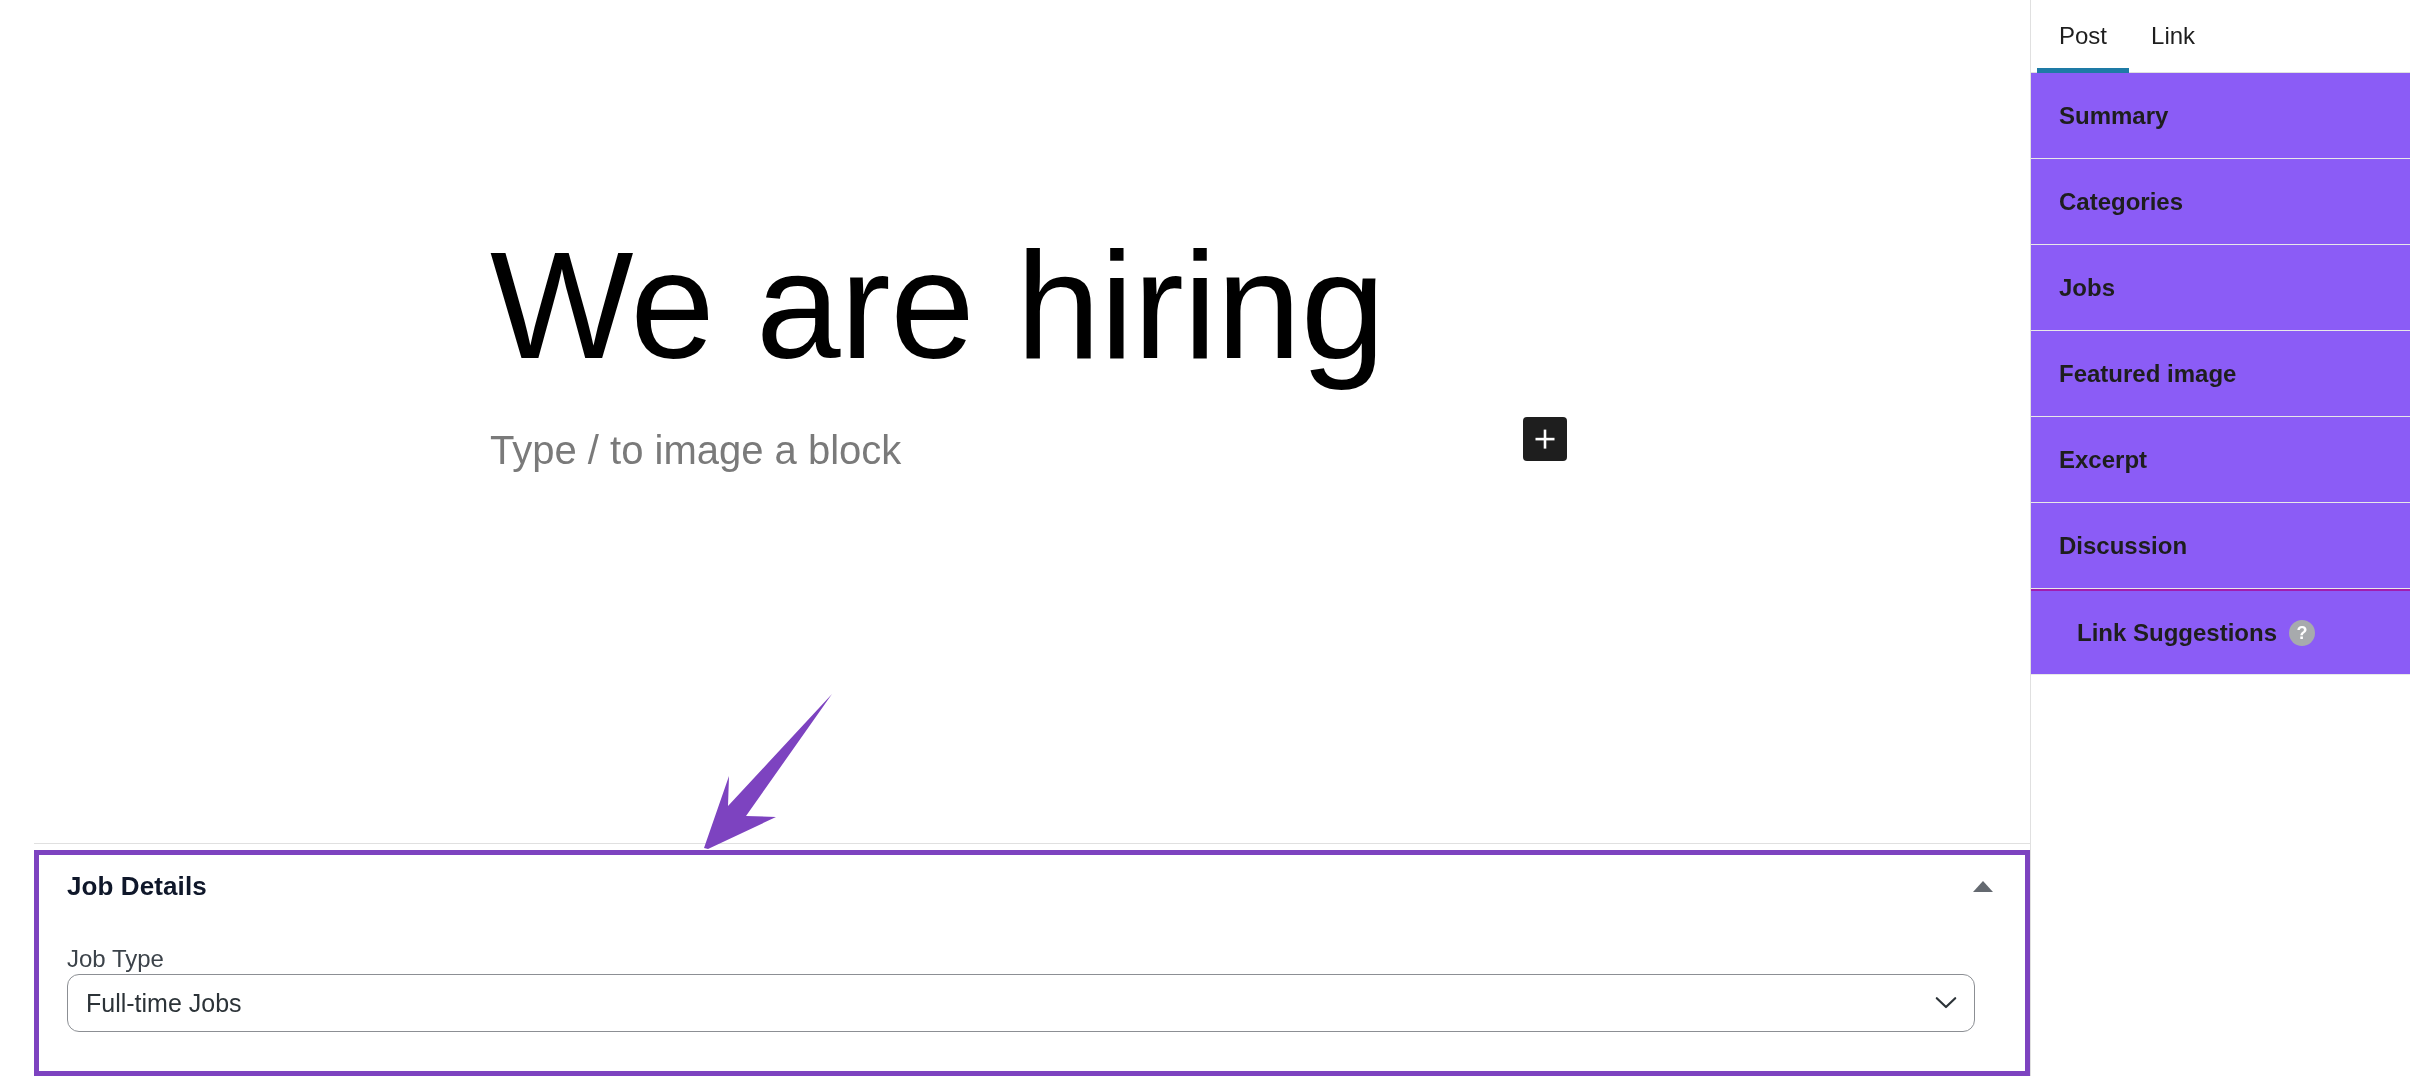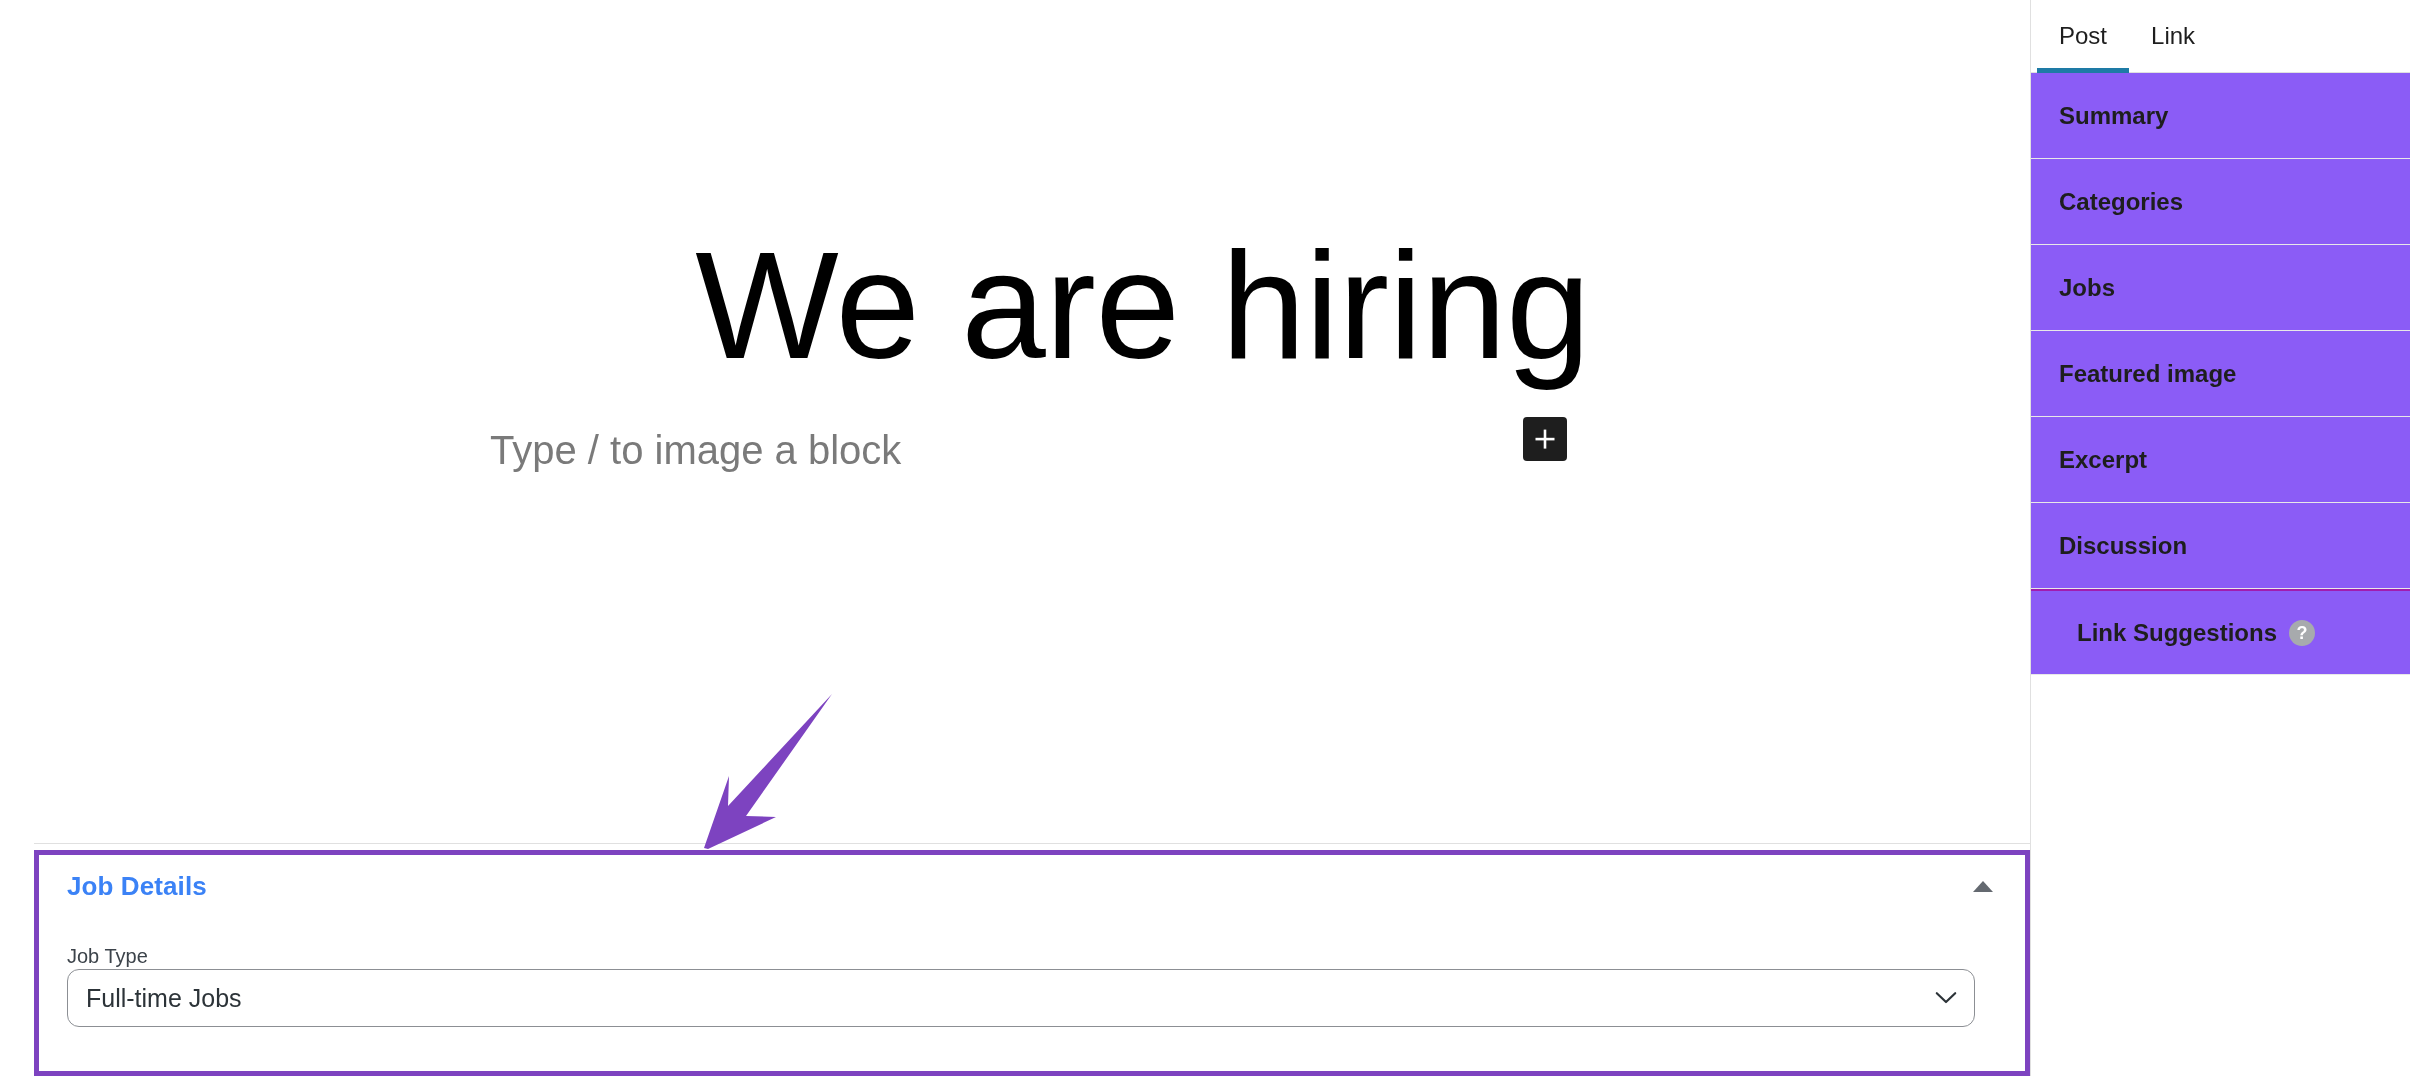--- a/index.html
+++ b/index.html
@@ -32,21 +32,20 @@
     background: #ffffff;
     overflow: hidden;
   }
 
   .editor-canvas {
     position: absolute;
     left: 0;
     top: 0;
     width: 2030px;
     height: 843px;
-    text-align: right;
   }
 
   .post-title {
     position: absolute;
     left: 490px;
     top: 118px;
     width: 1100px;
     font-family: "Liberation Sans", sans-serif;
     font-size: 152px;
     font-weight: 400;
@@ -117,21 +116,21 @@
     padding: 0 22px 0 28px;
     display: flex;
     align-items: center;
     justify-content: space-between;
     cursor: pointer;
   }
 
   .metabox-title {
     font-size: 26px;
     font-weight: 700;
-    color: #3b82f6;
+    color: #0f172a;
     letter-spacing: 0.1px;
   }
 
   .metabox-toggle {
     width: 40px;
     height: 40px;
     display: flex;
     align-items: center;
     justify-content: center;
     background: none;
@@ -144,21 +143,21 @@
     border-left: 10px solid transparent;
     border-right: 10px solid transparent;
     border-bottom: 11px solid #646970;
   }
 
   .metabox-body {
     padding: 26px 28px 0 28px;
   }
 
   .field-label {
-    font-size: 20px;
+    font-size: 24px;
     color: #3c434a;
     line-height: 1.3;
     margin: 0 4px 16px 0;
     font-weight: 400;
   }
 
   .select-wrap {
     position: relative;
     width: 1908px;
     height: 58px;

